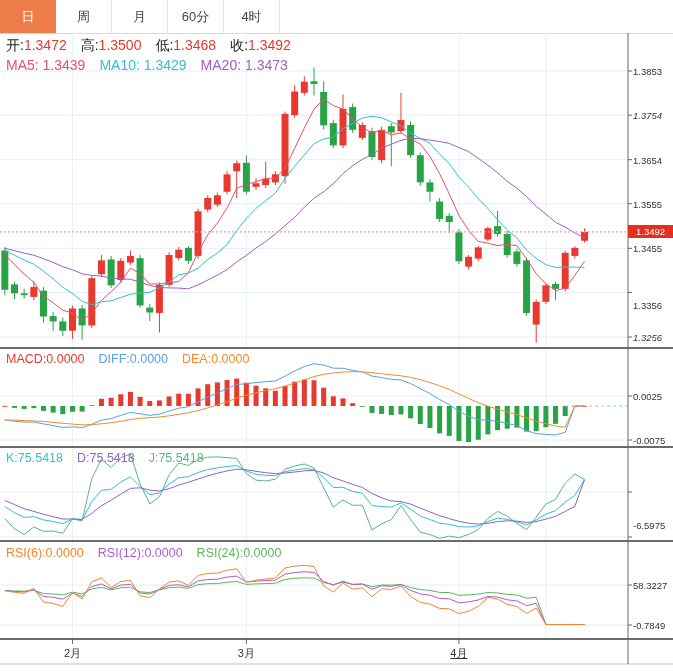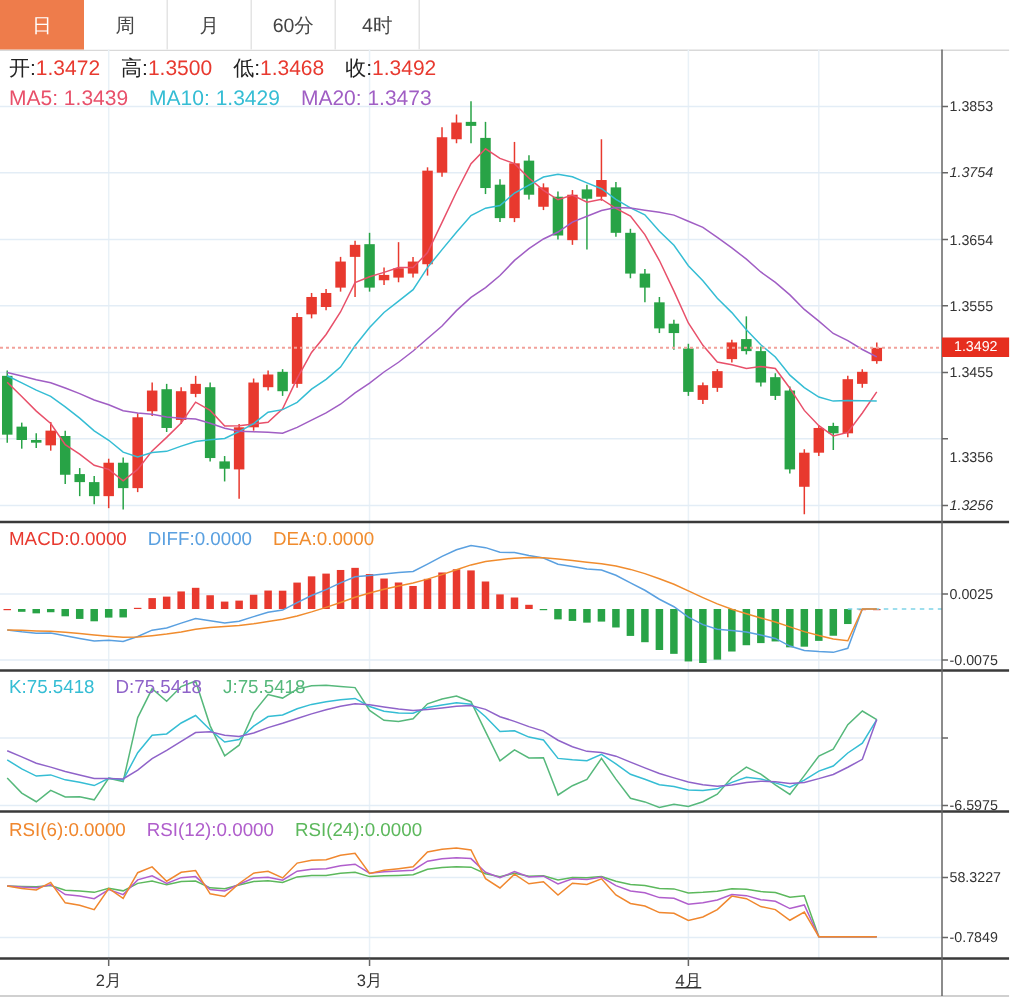--- a/index.html
+++ b/index.html
@@ -279,21 +279,21 @@
       <div class="axl" style="top: 66px;">1.3853</div>
       <div class="axl" style="top: 110.111px; font-style: italic;">1.3754</div>
       <div class="axl" style="top: 154.667px;">1.3654</div>
       <div class="axl" style="top: 198.777px;">1.3555</div>
       <div class="axl" style="top: 243.333px;">1.3455</div>
       <div class="axl" style="top: 287.444px; margin-top: 13px;">1.3356</div>
       <div class="axl" style="top: 332px; font-style: italic;">1.3256</div>
       <div class="axl" style="top: 391px;">0.0025</div>
       <div class="axl" style="top: 435px;">-0.0075</div>
       <div class="axl" style="top: 515px; margin-left: 44px;">57.9157</div>
-      <div class="axl" style="top: 532px;">-6.5975</div>
+      <div class="axl" style="top: 520px;">-6.5975</div>
       <div class="axl" style="top: 580px;">58.3227</div>
       <div class="axl" style="top: 620px;">-0.7849</div>
     </div>
   <div id="month-labels">
       <div class="month" style="left: 72.4615px; top: 646px;">2月</div>
       <div class="month" style="left: 246.369px; top: 646px;">3月</div>
       <div class="month" style="left: 458.923px; top: 646px; text-decoration: underline;">4月</div>
     </div>
 
   <div class="badge" id="price-badge" style="top: 225.348px; background: rgb(230, 46, 30);">1.3492</div>

